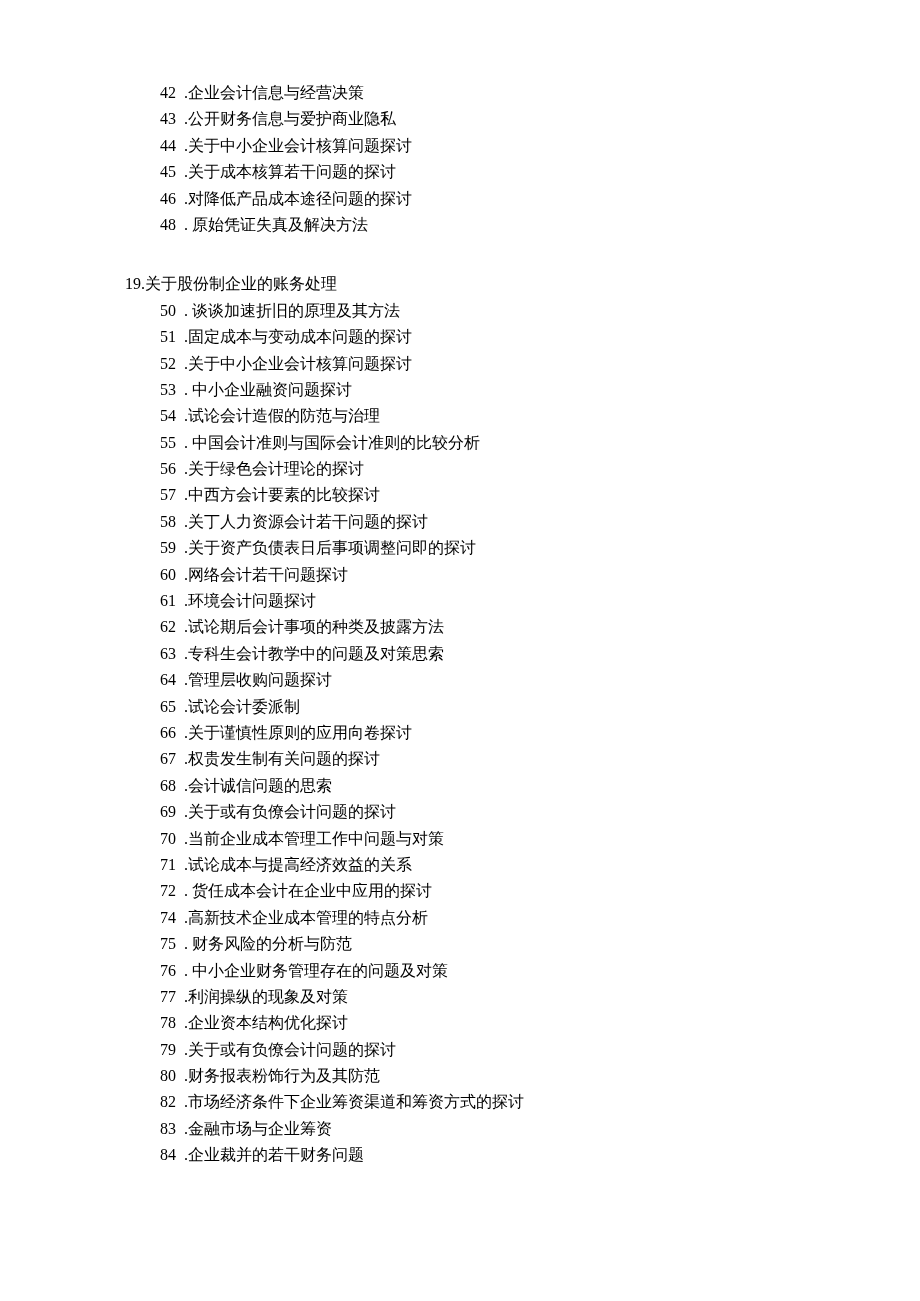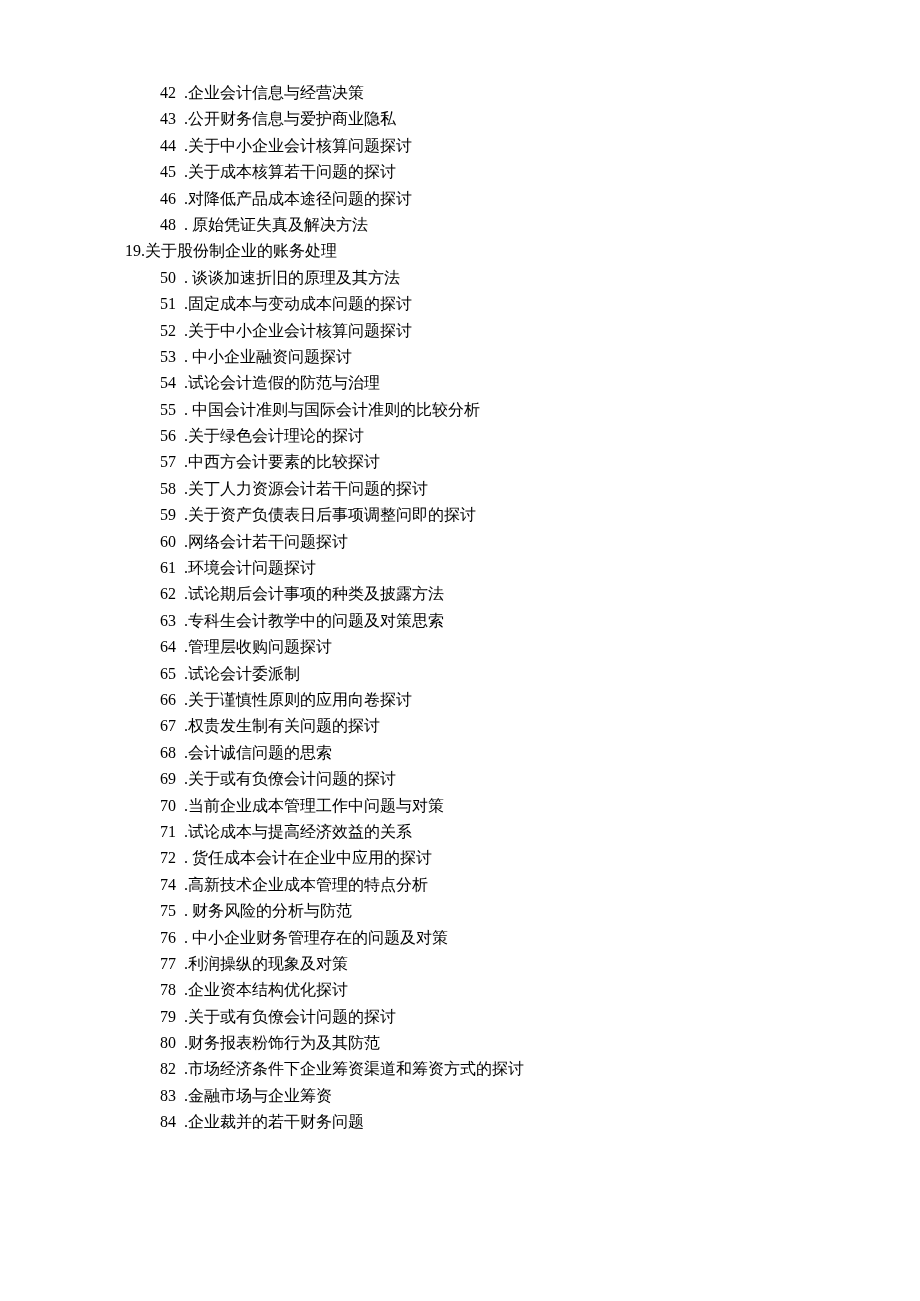--- a/index.html
+++ b/index.html
@@ -14,20 +14,21 @@
   }
   .page {
     padding: 80px 0 0 125px;
     width: 795px;
   }
   .indented {
     padding-left: 35px;
   }
   .flush {
     padding-left: 0;
+    margin-top: 33px;
   }
   .row {
     white-space: nowrap;
   }
   .num {
     display: inline-block;
   }
   .sep {
     display: inline-block;
   }

